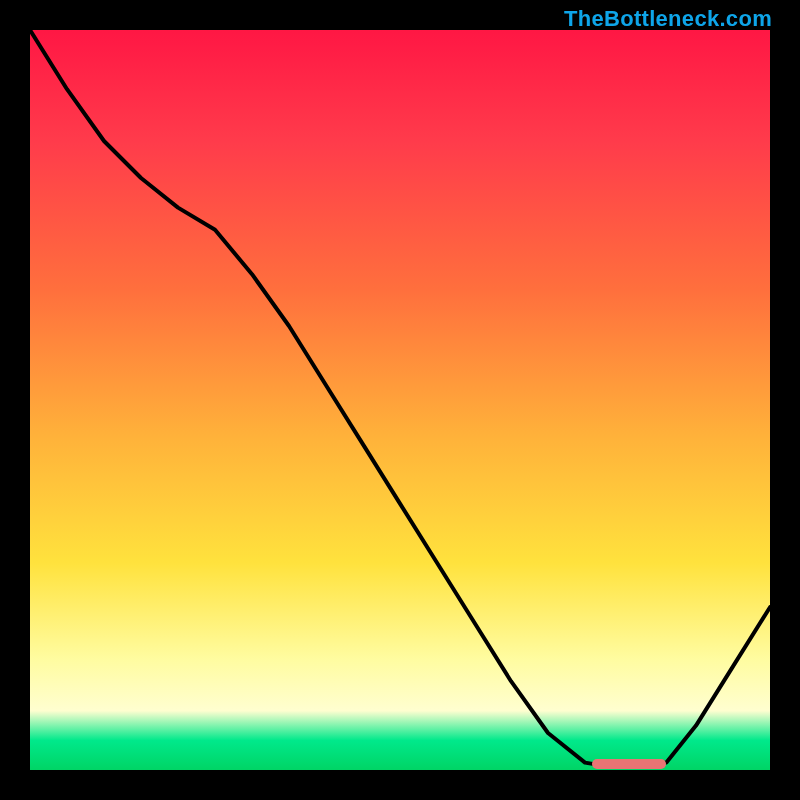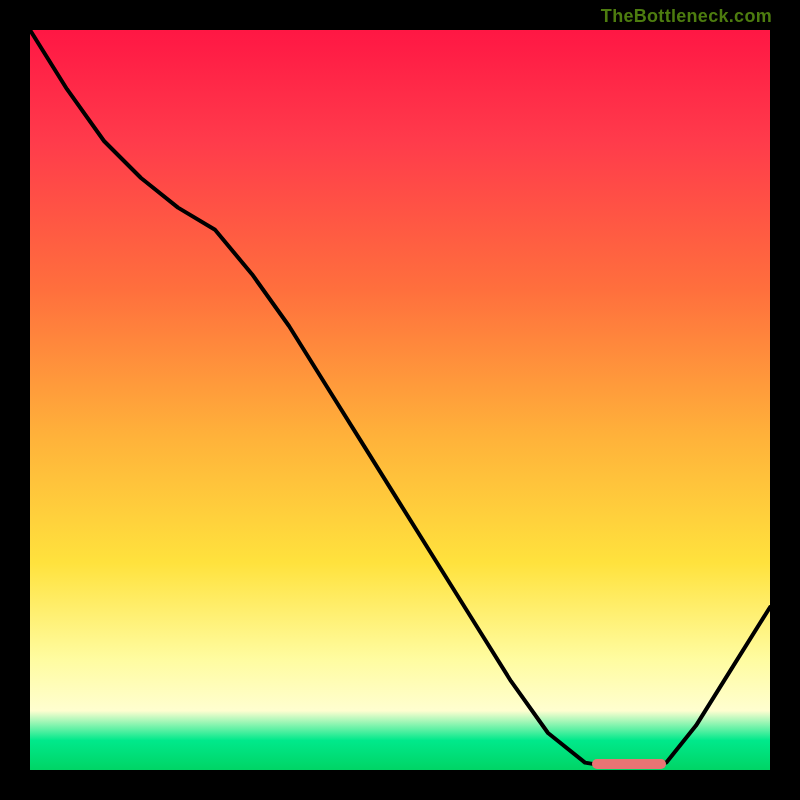--- a/index.html
+++ b/index.html
@@ -44,22 +44,22 @@
     );
   }
   .curve {
     position: absolute;
     inset: 0;
   }
   .watermark {
     position: absolute;
     top: 6px;
     right: 28px;
-    color: #4d7c0f;
-    font-size: 18px;
+    color: #0ea5e9;
+    font-size: 22px;
     font-weight: 600;
     letter-spacing: 0.3px;
   }
   .valley-marker {
     position: absolute;
     height: 10px;
     border-radius: 5px;
     background: #e97474;
   }
 </style>

